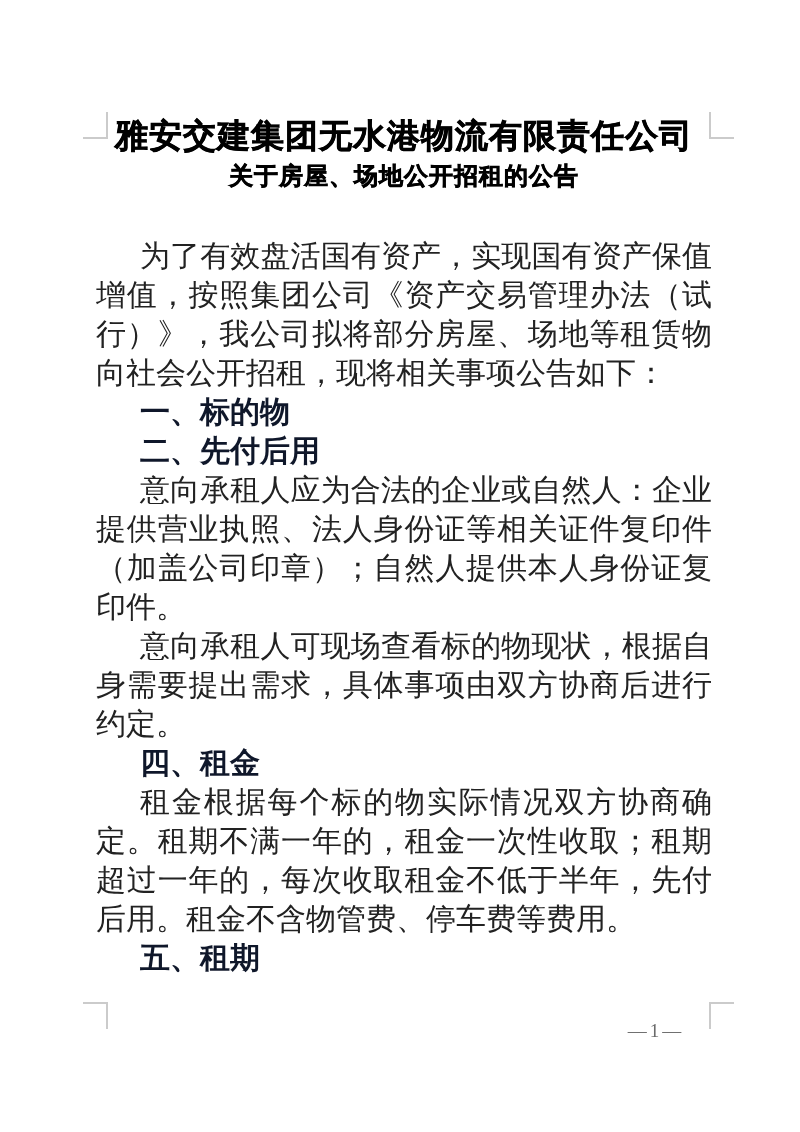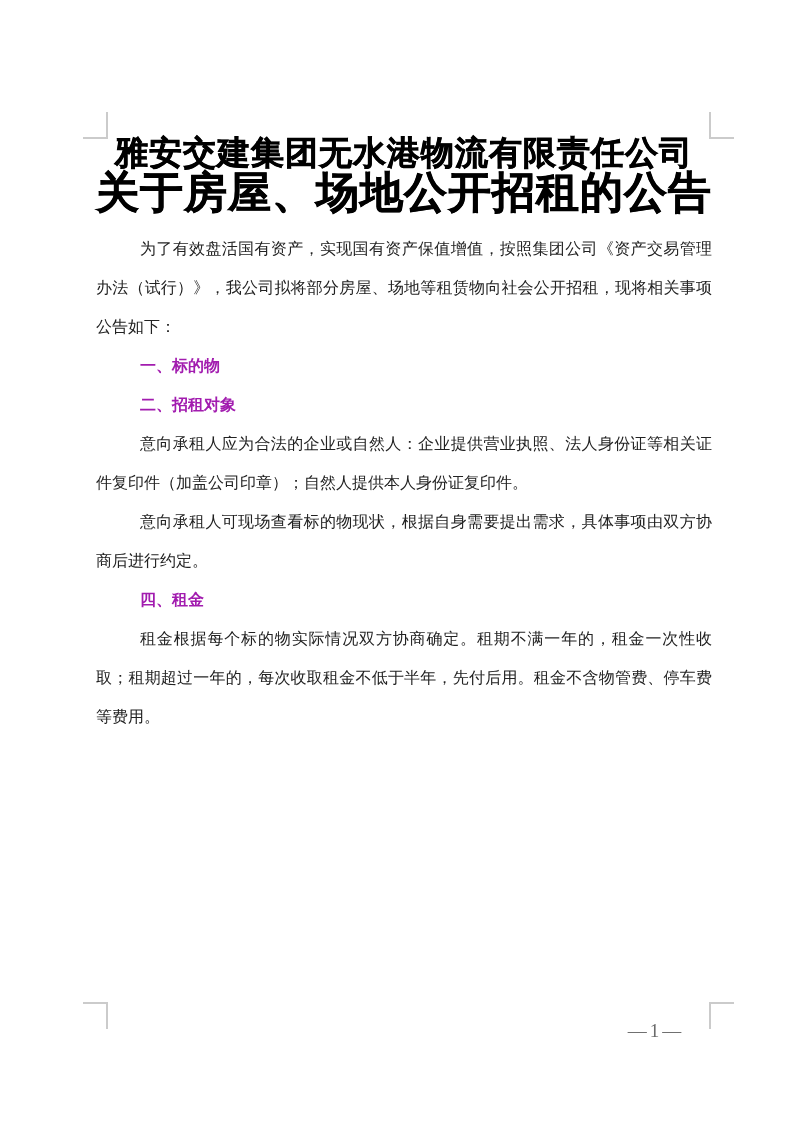--- a/index.html
+++ b/index.html
@@ -26,56 +26,56 @@
     height: 25px;
   }
   .crop-tl { left: 83px;  top: 112px;  border-right: 2px solid #cbcbcb; border-bottom: 2px solid #cbcbcb; }
   .crop-tr { left: 709px; top: 112px;  border-left: 2px solid #cbcbcb;  border-bottom: 2px solid #cbcbcb; }
   .crop-bl { left: 83px;  top: 1002px; border-right: 2px solid #cbcbcb; border-top: 2px solid #cbcbcb; }
   .crop-br { left: 709px; top: 1002px; border-left: 2px solid #cbcbcb;  border-top: 2px solid #cbcbcb; }
 
   .content {
     position: absolute;
     left: 96px;
-    top: 133px;
+    top: 116px;
     width: 616px;
     color: #1f1f1f;
   }
   .title {
     text-align: center;
     color: #000000;
     font-weight: bold;
     -webkit-text-stroke: 0.6px #000000;
   }
   .title-line-1 {
     font-size: 33px;
     line-height: 40px;
     letter-spacing: 1px;
   }
   .title-line-2 {
-    font-size: 43px;
+    font-size: 24px;
     line-height: 40px;
     letter-spacing: 1px;
   }
   .body-text {
-    margin-top: 16px;
-    font-size: 16px;
+    margin-top: 40px;
+    font-size: 30px;
     line-height: 39px;
   }
   .para {
     margin: 0;
     text-indent: 44px;
     text-align: justify;
     color: #222222;
   }
   .heading {
     margin: 0;
     text-indent: 44px;
     font-weight: bold;
-    color: #a21caf;
+    color: #0f172a;
     font-family: "Liberation Sans", "DejaVu Sans", sans-serif;
   }
   .page-number {
     position: absolute;
     left: 600px;
     top: 1020px;
     width: 112px;
     text-align: center;
     font-size: 19px;
     letter-spacing: 3px;
@@ -97,26 +97,27 @@
     <div class="title">
       <div class="title-line-1">雅安交建集团无水港物流有限责任公司</div>
       <div class="title-line-2">关于房屋、场地公开招租的公告</div>
     </div>
 
     <div class="body-text">
       <p class="para">为了有效盘活国有资产，实现国有资产保值增值，按照集团公司《资产交易管理办法（试行）》，我公司拟将部分房屋、场地等租赁物向社会公开招租，现将相关事项公告如下：</p>
 
       <p class="para heading">一、标的物</p>
 
-      <p class="para heading">二、招租对象</p>
+      <p class="para heading">二、先付后用</p>
       <p class="para">意向承租人应为合法的企业或自然人：企业提供营业执照、法人身份证等相关证件复印件（加盖公司印章）；自然人提供本人身份证复印件。</p>
 
       <p class="para">意向承租人可现场查看标的物现状，根据自身需要提出需求，具体事项由双方协商后进行约定。</p>
 
       <p class="para heading">四、租金</p>
       <p class="para">租金根据每个标的物实际情况双方协商确定。租期不满一年的，租金一次性收取；租期超过一年的，每次收取租金不低于半年，先付后用。租金不含物管费、停车费等费用。</p>
 
+      <p class="para heading">五、租期</p>
     </div>
   </div>
 
   <div class="page-number">—1—</div>
 
 </div>
 
 </body></html>

